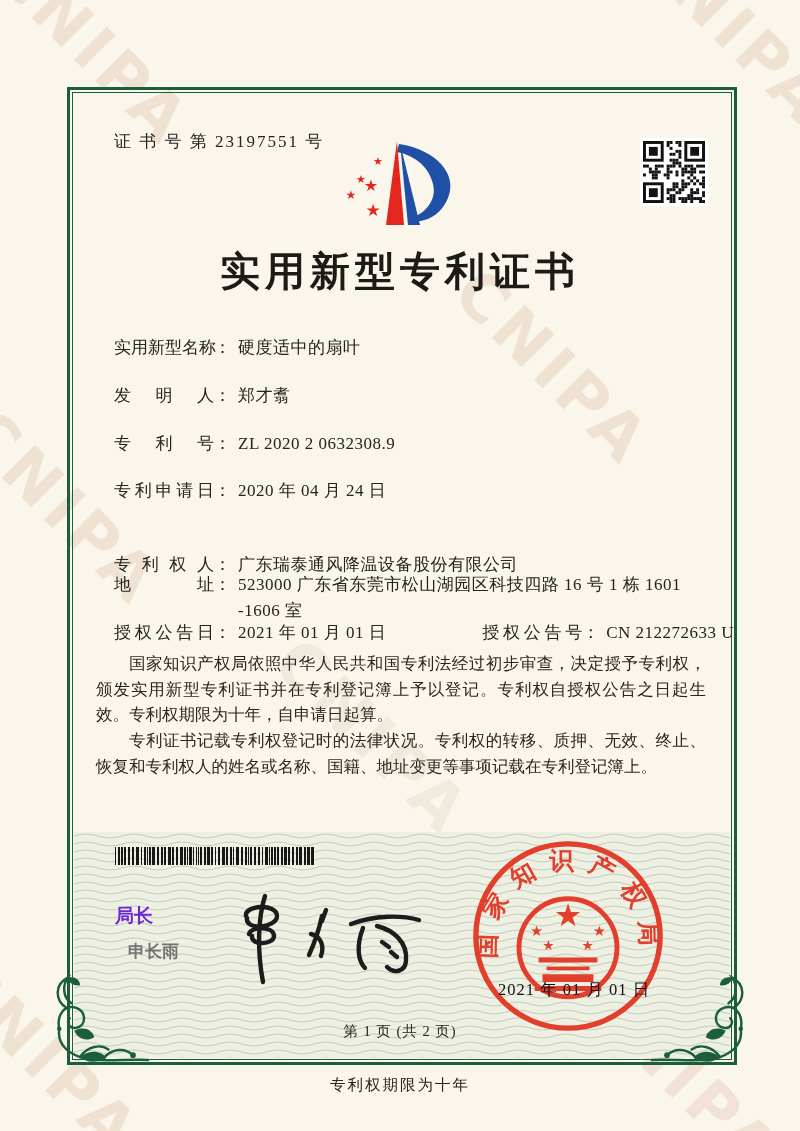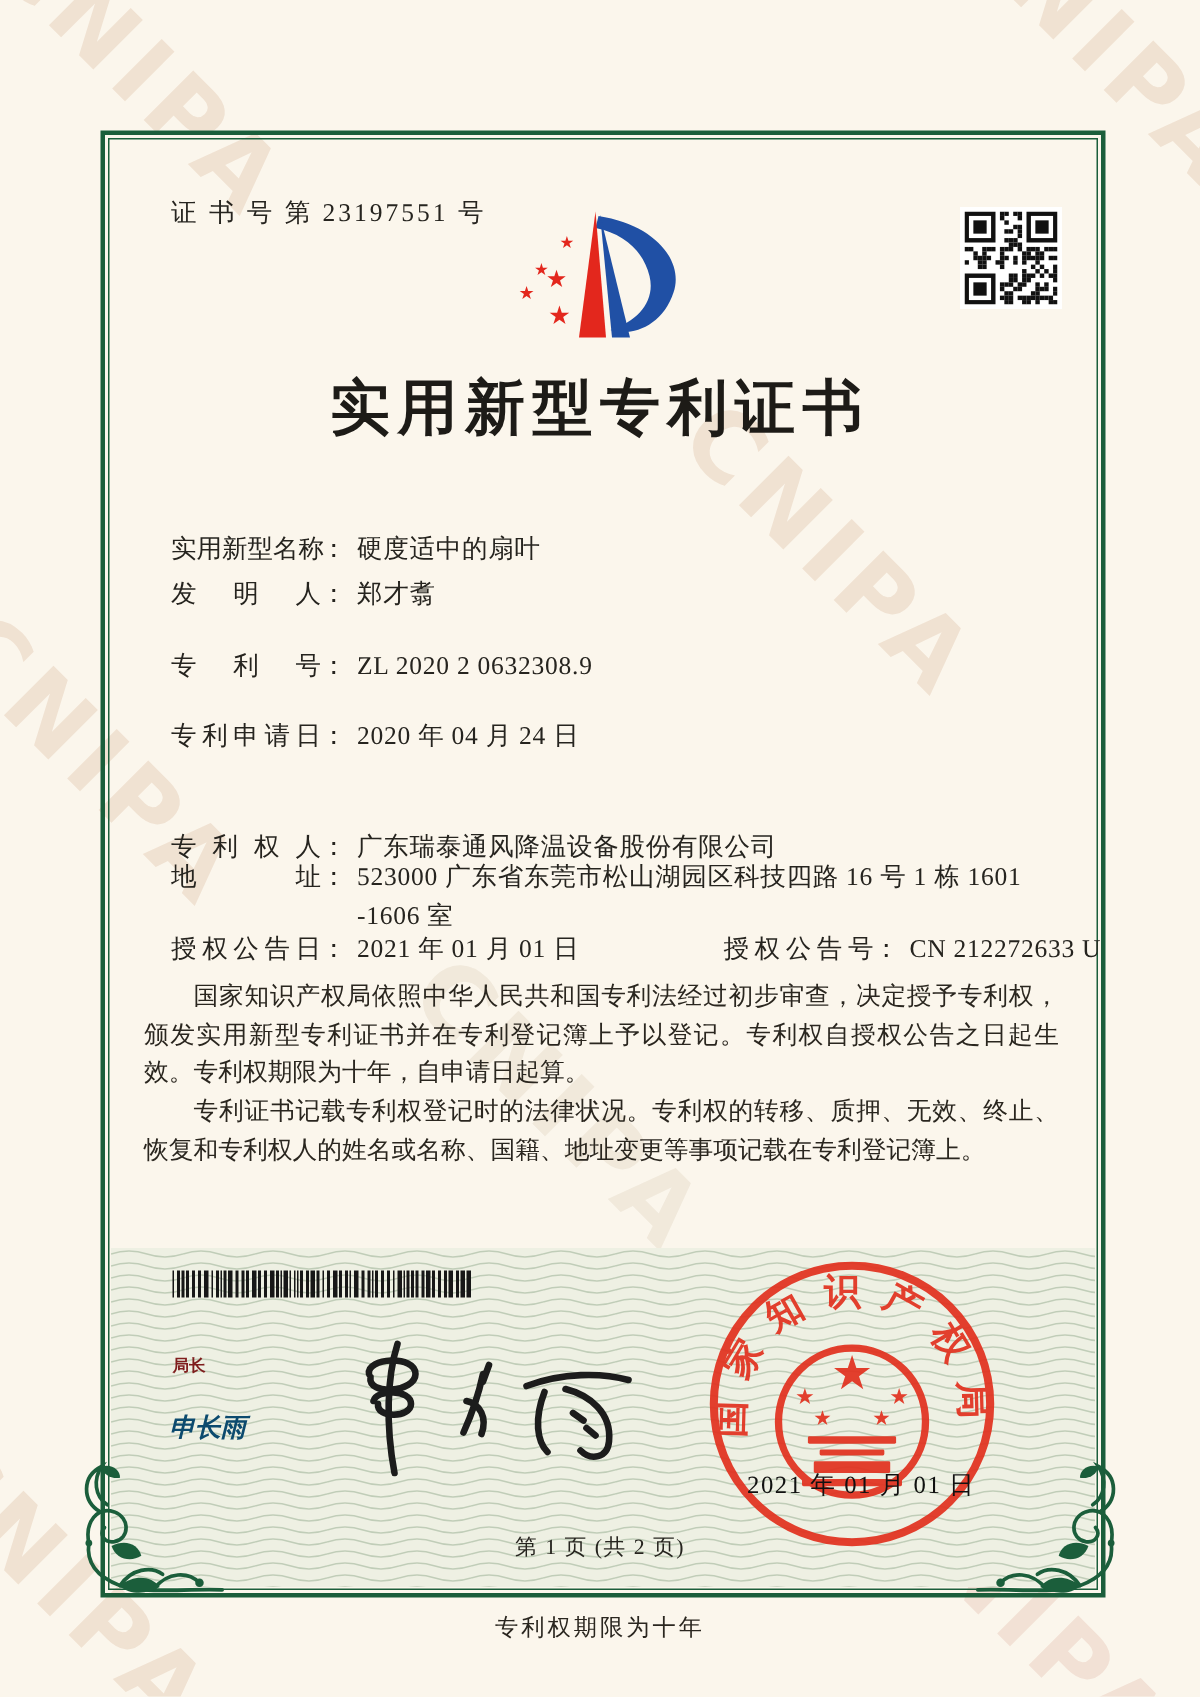--- a/index.html
+++ b/index.html
@@ -51,37 +51,37 @@
   }
   .title{
     position:absolute;left:0;top:244px;width:800px;text-align:center;
     font-size:40px;font-weight:bold;letter-spacing:5px;color:#1d1b17;z-index:3;
   }
   
   .row{position:absolute;left:114px;font-size:17px;line-height:25px;z-index:3;white-space:nowrap;}
   .flabel{display:inline-block;width:100px;text-align:justify;text-align-last:justify;vertical-align:top;}
   .colon{display:inline-block;vertical-align:top;}
   .fvalue{display:inline-block;margin-left:7px;vertical-align:top;letter-spacing:.5px;}
-  .r0{top:353px}.r1{top:383px}.r2{top:431px}.r3{top:478px}.r4{top:552px}
+  .r0{top:335px}.r1{top:383px}.r2{top:431px}.r3{top:478px}.r4{top:552px}
   .r5{top:572px}.r6{top:620px}
   .addr-value{white-space:normal;width:448px;word-break:break-all;line-height:26px;}
   .pair2{margin-left:96px;}
   
   .para{
     position:absolute;left:96px;width:610px;font-size:16.5px;line-height:25.5px;
     text-align:justify;text-indent:2em;z-index:3;color:#2a261f;
   }
   .p1{top:651px}.p2{top:728px}
   
   .barcode{position:absolute;left:115px;top:847px;width:206px;height:18px;z-index:4;font-size:0;}
   .barcode i{display:inline-block;height:18px;background:#171717;vertical-align:top;}
   .sig-title{position:absolute;left:115px;top:903px;font-family:"Liberation Sans","DejaVu Sans",sans-serif;
-    font-size:11px;font-weight:bold;color:#7f1d1d;z-index:4;}
-  .sig-name{position:absolute;left:113px;top:940px;font-family:"Liberation Sans","DejaVu Sans",sans-serif;
-    font-size:17px;font-weight:bold;color:#0c4a6e;z-index:4;font-style:italic;}
+    font-size:19px;font-weight:bold;color:#6d28d9;z-index:4;}
+  .sig-name{position:absolute;left:128px;top:940px;font-family:"Liberation Sans","DejaVu Sans",sans-serif;
+    font-size:17px;font-weight:bold;color:#737373;z-index:4;}
   .sig-hand{position:absolute;left:225px;top:886px;z-index:4;}
   .seal{position:absolute;left:470px;top:838px;z-index:4;opacity:.92;}
   .seal-date{position:absolute;left:498px;top:979px;font-size:16.5px;letter-spacing:1px;
     color:#111;z-index:5;white-space:nowrap;}
   .page-info{position:absolute;left:0;top:1022px;width:800px;text-align:center;
     font-size:14.5px;letter-spacing:1px;z-index:4;}
   .cont-note{position:absolute;left:0;top:1075px;width:800px;text-align:center;
     font-size:15.5px;letter-spacing:2px;z-index:3;color:#2a261f;}
 </style>
 </head>

